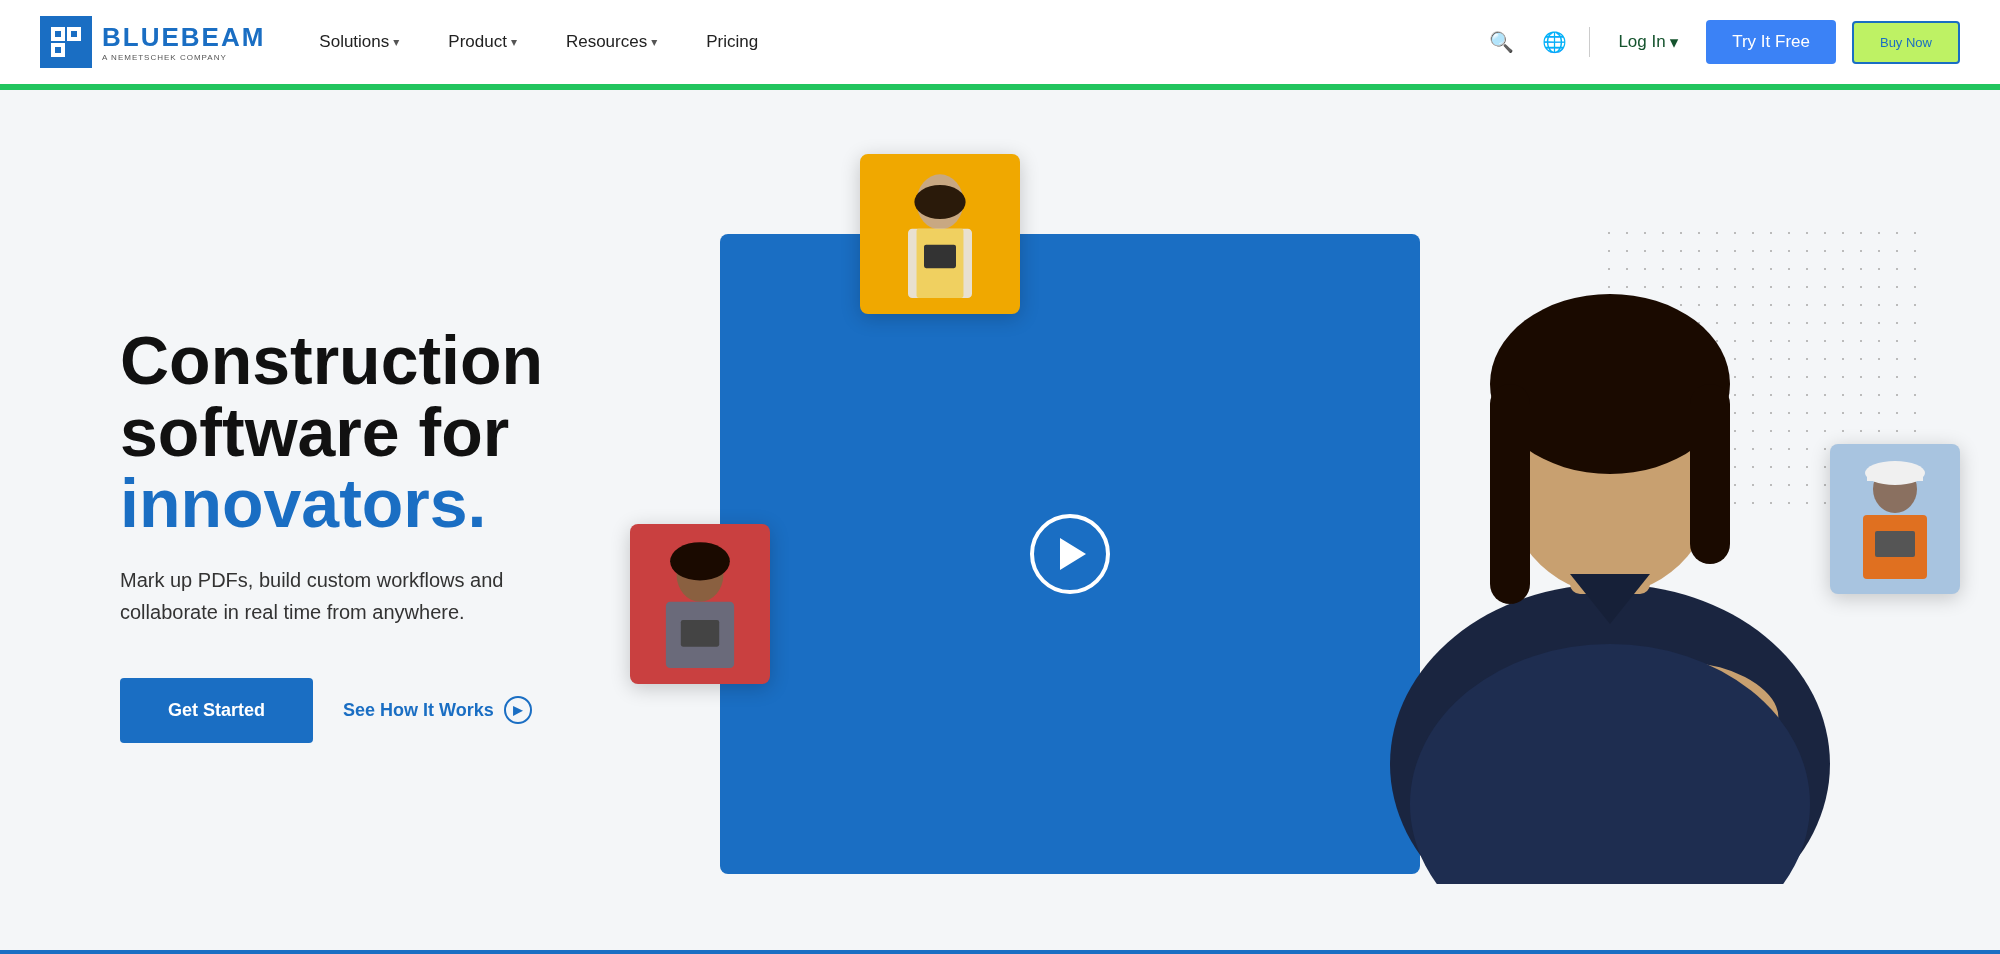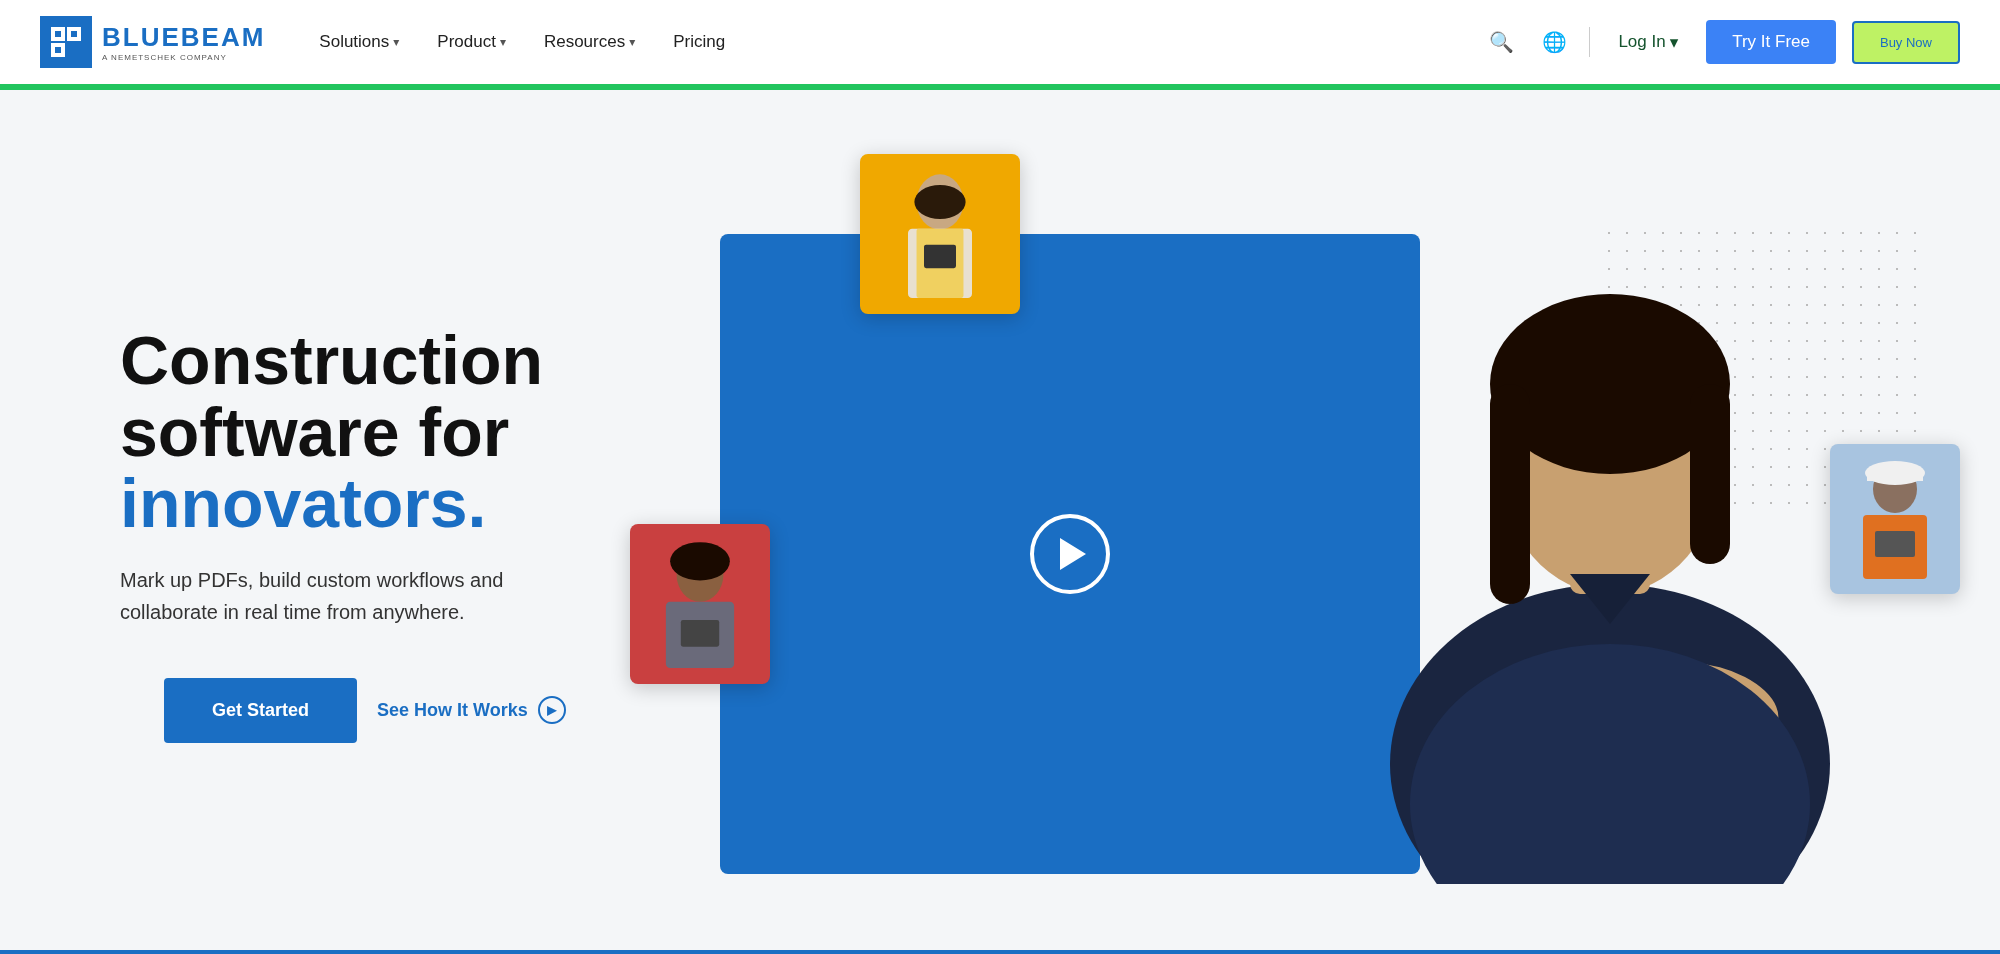--- a/index.html
+++ b/index.html
@@ -19,21 +19,21 @@
       background: #1a6ec3;
       display: flex; align-items: center; justify-content: center;
       position: relative;
     }
     .logo-icon svg { width: 38px; height: 38px; }
     .logo-text-wrap { display: flex; flex-direction: column; }
     .logo-brand { font-size: 26px; font-weight: 900; color: #1a6ec3; letter-spacing: 2px; }
     .logo-sub { font-size: 8px; color: #555; letter-spacing: 1px; text-transform: uppercase; }
 
     .nav-links {
-      display: flex; align-items: center; gap: 10px; flex: 1;
+      display: flex; align-items: center; gap: 21px; flex: 1;
     }
     .nav-item {
       display: flex; align-items: center; gap: 4px;
       padding: 8px 14px; font-size: 17px; color: #222; cursor: pointer;
       font-weight: 500; border-radius: 4px;
       text-decoration: none;
     }
     .nav-item .chevron { font-size: 12px; color: #555; }
 
     .nav-right {
@@ -72,21 +72,21 @@
     }
     .hero-headline {
       font-size: 68px; font-weight: 900; line-height: 1.05;
       color: #111; margin-bottom: 24px;
     }
     .hero-headline .highlight { color: #1a6ec3; }
     .hero-sub {
       font-size: 20px; color: #333; line-height: 1.6; margin-bottom: 50px;
       max-width: 420px;
     }
-    .hero-actions { display: flex; align-items: center; gap: 20px; margin-left: 44px; }
+    .hero-actions { display: flex; align-items: center; gap: 30px; }
     .get-started-btn {
       background: #1a6ec3; color: #fff; border: none;
       padding: 22px 48px; font-size: 18px; font-weight: 700;
       border-radius: 4px; cursor: pointer; white-space: nowrap;
     }
     .see-how-link {
       display: flex; align-items: center; gap: 10px;
       font-size: 18px; color: #1a6ec3; font-weight: 600; cursor: pointer;
       text-decoration: none;
     }

